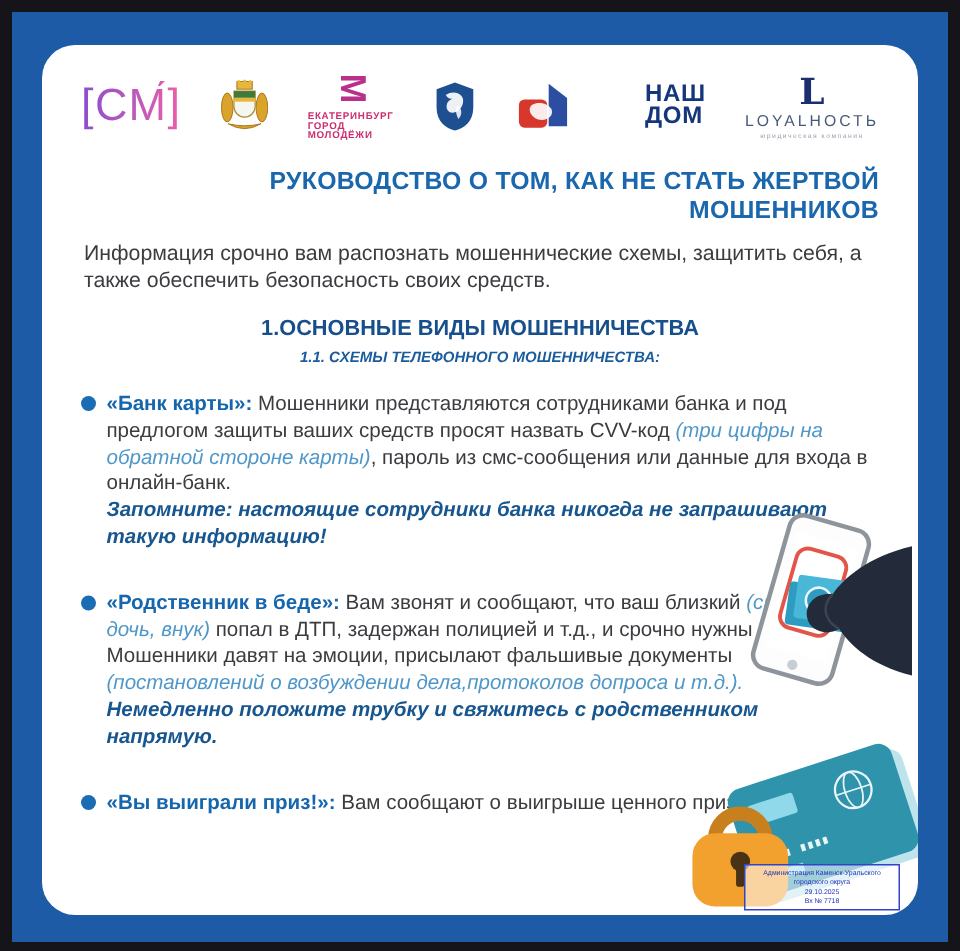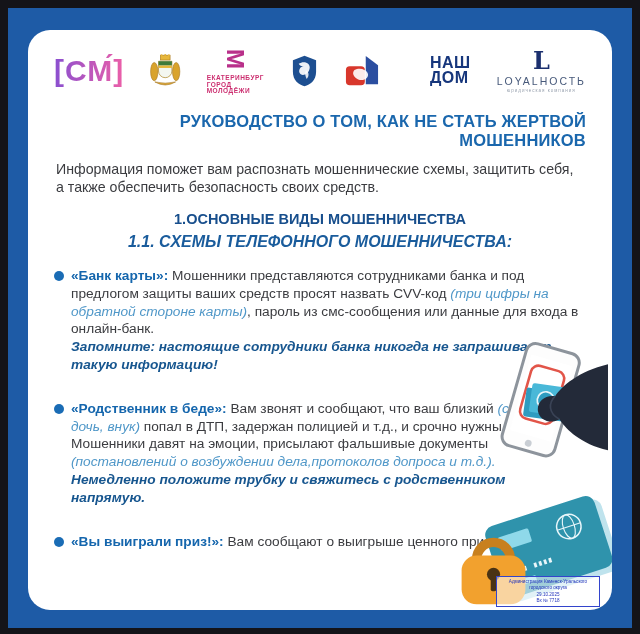--- a/index.html
+++ b/index.html
@@ -11,42 +11,42 @@
   }
   .blue-frame{position:absolute;left:8px;top:8px;right:8px;bottom:6px;background:#1e5ba6;}
   .card{
     position:absolute;left:28px;top:30px;right:28px;bottom:24px;
     background:#ffffff;border-radius:22px;overflow:hidden;
     padding:10px 26px 0 26px;box-sizing:border-box;
   }
   
   .logo-row{display:flex;justify-content:center;align-items:center;gap:26px;height:58px;margin-top:2px;}
   .logo-sm{
-    font-size:30px;font-weight:700;letter-spacing:1px;
+    font-size:30px;font-weight:400;letter-spacing:1px;
     background:linear-gradient(90deg,#8a4fd0,#ec5fa8);
     -webkit-background-clip:text;background-clip:text;color:transparent;
   }
   .logo-youth{display:flex;flex-direction:column;align-items:center;line-height:1;}
   .logo-youth .glyph{display:inline-block;transform:rotate(90deg);color:#b9308a;font-weight:800;font-size:24px;margin-bottom:4px;}
   .logo-youth .l1,.logo-youth .l2{font-size:6.5px;font-weight:700;color:#cc2f70;letter-spacing:.5px;}
   .logo-nashdom{display:flex;align-items:center;gap:5px;}
   .logo-nashdom .txt{font-size:16px;font-weight:800;color:#16367c;line-height:.92;letter-spacing:.5px;margin-left:46px;}
   .logo-loyal{display:flex;flex-direction:column;align-items:center;line-height:1;}
   .logo-loyal .L{font-family:"DejaVu Serif",serif;font-size:24px;font-weight:700;color:#1b2f6e;}
   .logo-loyal .word{font-size:10.5px;letter-spacing:2px;color:#47597a;margin-top:3px;}
   .logo-loyal .cap{font-size:4.5px;color:#9aa3b0;margin-top:2px;letter-spacing:1px;}
   
   .title{
     text-align:right;color:#1a67ad;font-weight:800;font-size:16.5px;
     margin:12px 0 10px 0;letter-spacing:.2px;
   }
   .para{color:#3b3c40;font-size:14.2px;line-height:1.3;margin:0 2px 10px 2px;}
   .em-blue{color:#1a67ad;font-weight:700;font-style:italic;}
   .h1{ text-align:center;color:#174e8c;font-weight:800;font-size:14.5px;margin:14px 0 6px 0;}
-  .h2{ text-align:center;color:#1a5c9c;font-weight:800;font-style:italic;font-size:16px;margin:0 0 16px 0;}
+  .h2{ text-align:center;color:#1a5c9c;font-weight:800;font-style:italic;font-size:10px;margin:0 0 16px 0;}
   .scheme{position:relative;padding-left:17px;color:#3b3c40;font-size:13.7px;line-height:1.3;margin-bottom:26px;}
   .scheme .dot{position:absolute;left:0;top:4px;width:10px;height:10px;border-radius:50%;background:#1a6cb5;}
   .b-title{color:#1566ad;font-weight:800;}
   .hint{color:#4f97c8;font-style:italic;}
   .warn{display:block;color:#17568f;font-weight:800;font-style:italic;}
   .w-bank{max-width:560px;}
   .w-rel{max-width:492px;}
   .w-prize{max-width:462px;}
   
   .illus-phone{position:absolute;right:4px;top:298px;width:128px;height:150px;}
@@ -106,21 +106,21 @@
 
     <div class="logo-loyal">
       <span class="L">L</span>
       <span class="word">LOYALНОСТЬ</span>
       <span class="cap">юридическая компания</span>
     </div>
   </div>
 
   <div class="title">РУКОВОДСТВО О ТОМ, КАК НЕ СТАТЬ ЖЕРТВОЙ МОШЕННИКОВ</div>
 
-  <p class="para">Информация поможет вам распознать мошеннические схемы, защитить себя, а также обеспечить безопасность своих средств.</p>
+  <p class="para">Информация срочно вам распознать мошеннические схемы, защитить себя, а также обеспечить безопасность своих средств.</p>
 
   <div class="h1">1.ОСНОВНЫЕ ВИДЫ МОШЕННИЧЕСТВА</div>
   <div class="h2">1.1. СХЕМЫ ТЕЛЕФОННОГО МОШЕННИЧЕСТВА:</div>
 
   <div class="scheme w-bank">
     <span class="dot"></span>
     <span class="b-title">«Банк карты»:</span><span> Мошенники представляются сотрудниками банка и под предлогом защиты ваших средств просят назвать CVV-код </span><span class="hint">(три цифры на обратной стороне карты)</span><span>, пароль из смс-сообщения или данные для входа в онлайн-банк.</span>
     <span class="warn">Запомните: настоящие сотрудники банка никогда не запрашивают такую информацию!</span>
   </div>
 

